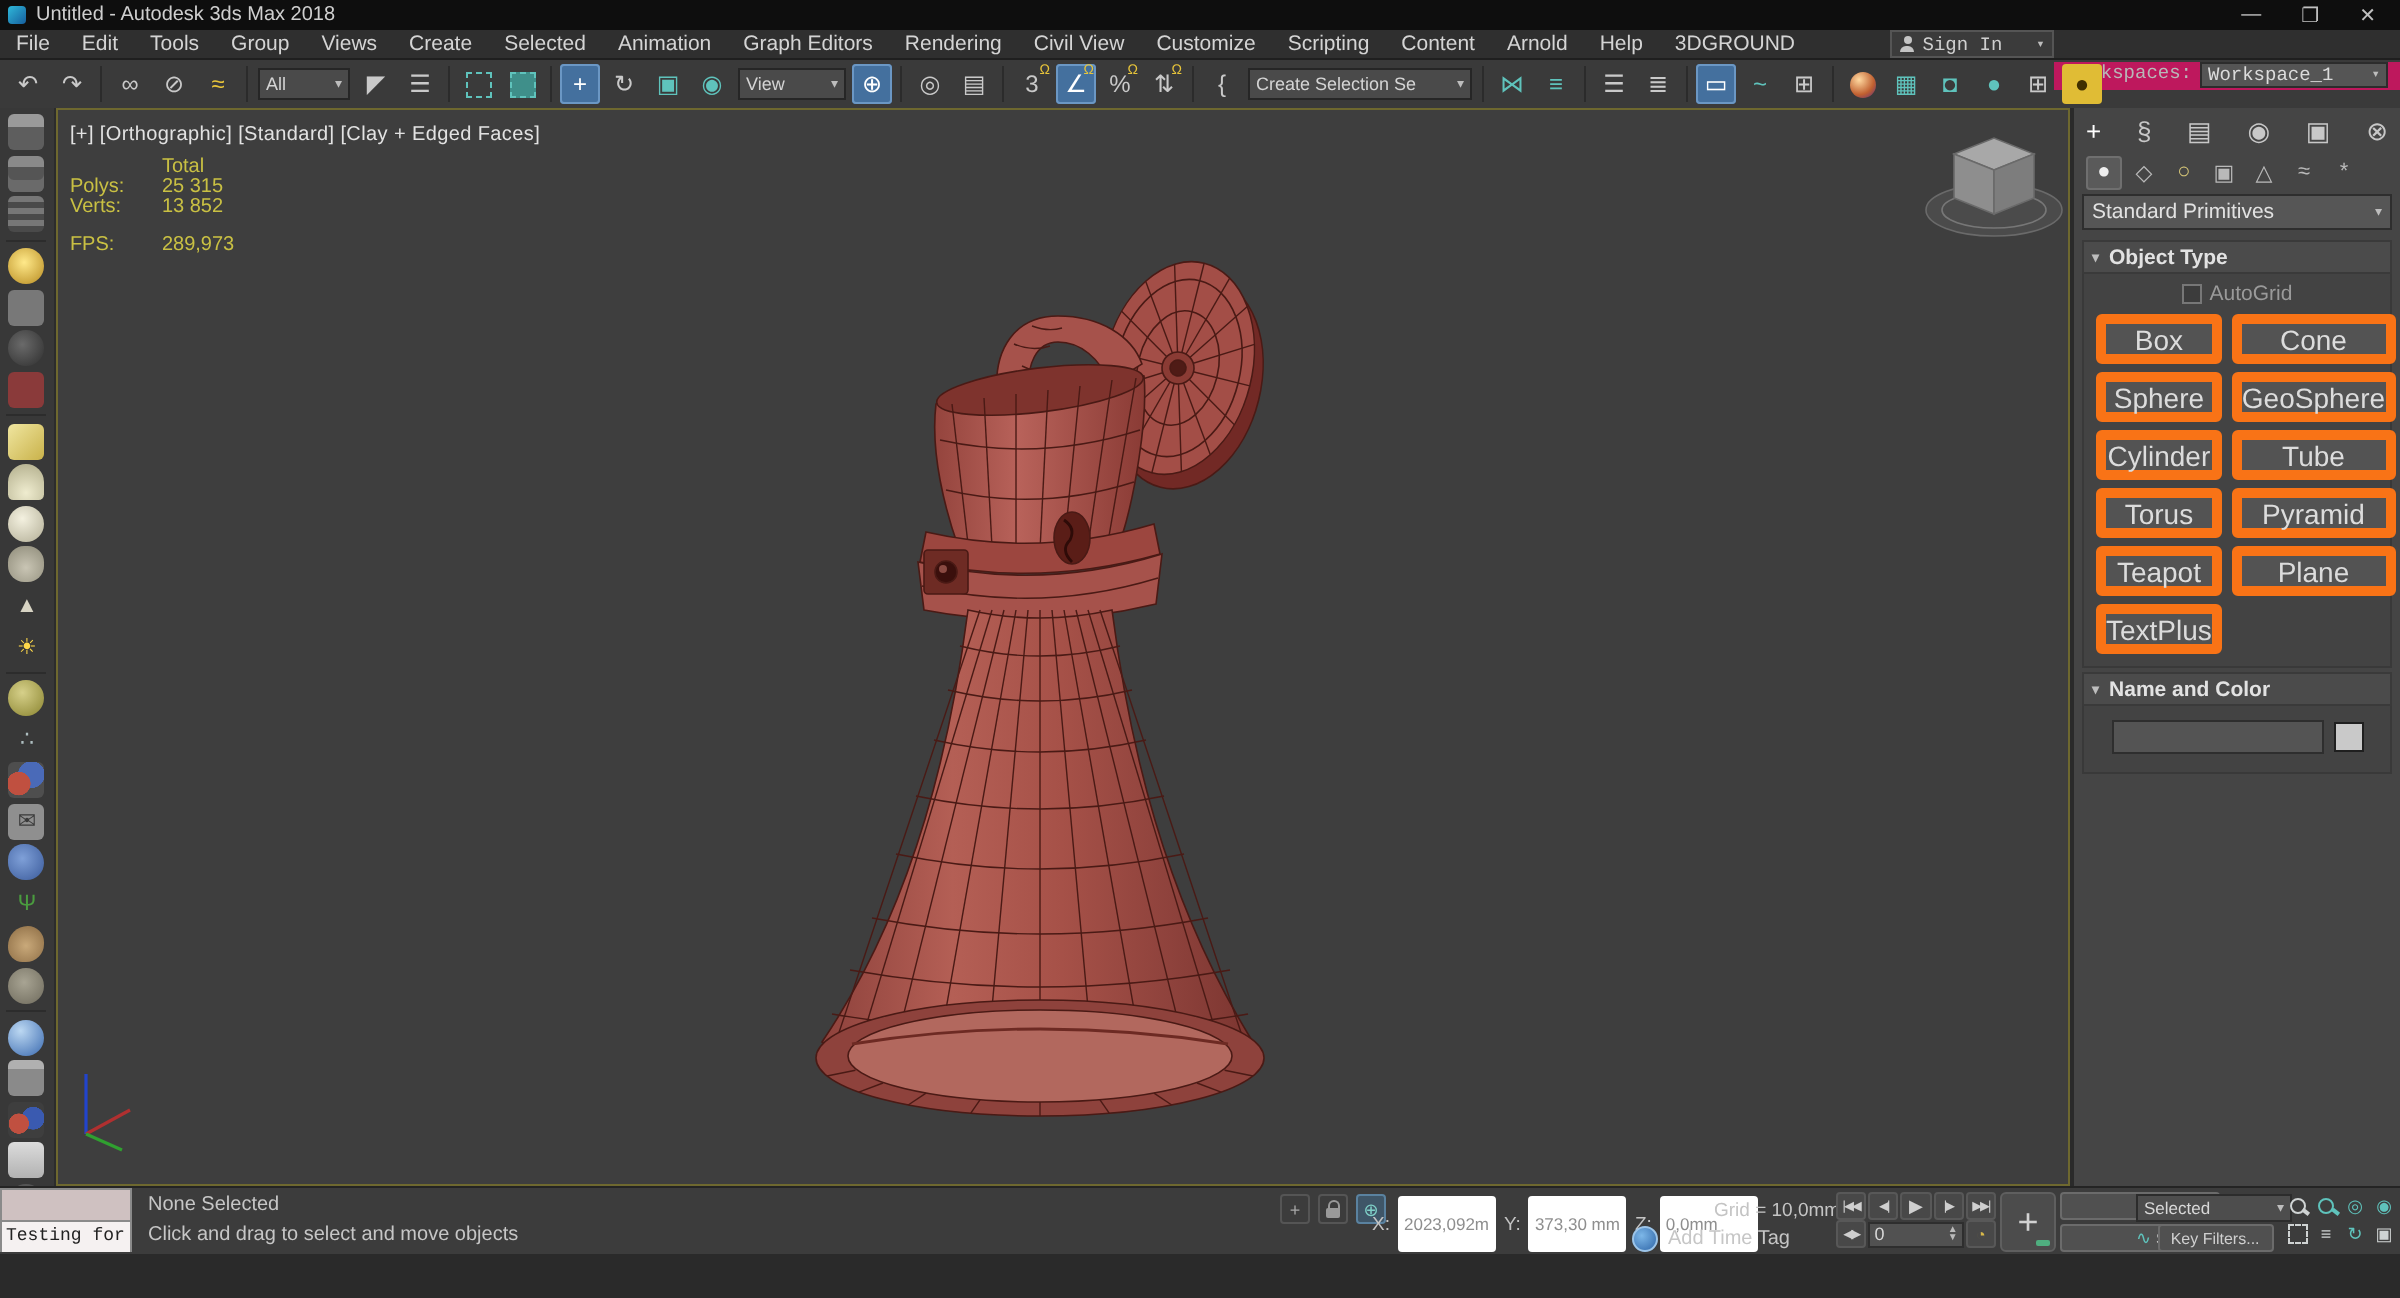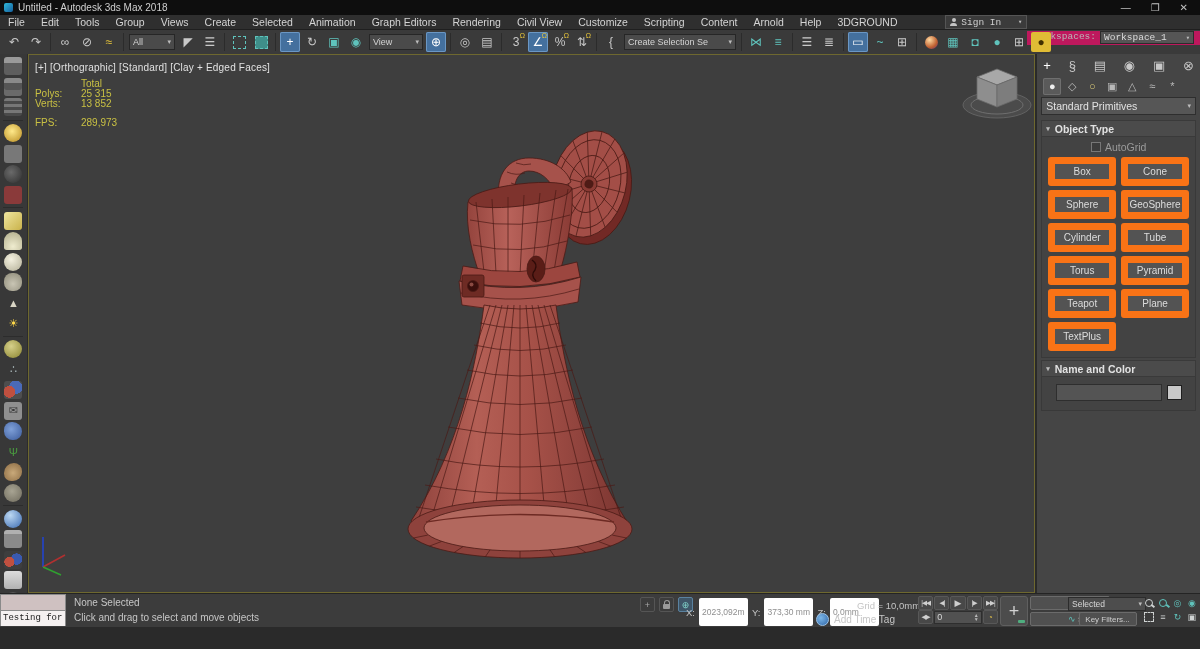--- a/index.html
+++ b/index.html
@@ -66,21 +66,21 @@
   .cp-sub{display:flex;align-items:center;height:20px;padding:0 6px;gap:2px;color:#b9b9b9;font-size:11px;}
   .cp-sub .cpi{width:18px;height:17px;display:flex;align-items:center;justify-content:center;border-radius:2px;}
   .cp-sub .cpi.active{background:#5a5a5a;box-shadow:inset 0 0 0 1px #6f6f6f;color:#eee;}
   .cp-drop{height:16px;background:#565656;border:1px solid #2e2e2e;margin:1px 4px 3px 4px;display:flex;align-items:center;justify-content:space-between;padding:0 4px;font-size:10.5px;color:#e2e2e2;}
   .rollout{margin:2px 4px 0 4px;}
   .rollhead{height:15px;background:#4b4b4b;border:1px solid #3a3a3a;display:flex;align-items:center;gap:5px;padding:0 4px;font-weight:bold;font-size:10.5px;color:#e2e2e2;}
   .rollbody{background:#434343;border:1px solid #393939;border-top:none;padding:4px 6px 6px 6px;}
   .autogrid{display:flex;align-items:center;justify-content:center;gap:4px;color:#9a9a9a;margin-bottom:4px;font-size:10.5px;}
   .cbox{width:8px;height:8px;border:1px solid #777;background:#3c3c3c;}
   .btngrid{display:grid;grid-template-columns:1fr 1fr;gap:4px 5px;}
-  .cpbtn{height:15px;background:#535353;border:7px solid #f97316;border-radius:3px;display:flex;align-items:center;justify-content:center;font-size:10px;color:#dcdcdc;}
+  .cpbtn{height:15px;background:#535353;border:5px solid #f97316;border-radius:3px;display:flex;align-items:center;justify-content:center;font-size:14px;color:#dcdcdc;}
   .ncrow{display:flex;align-items:center;gap:5px;justify-content:center;padding:3px 0;}
   .ncinput{width:100px;height:13px;background:#545454;border:1px solid #2e2e2e;}
   .ncswatch{width:13px;height:13px;background:#c9c9c9;border:1px solid #1f1f1f;}
 
   
   .statusbar{position:relative;height:33px;background:#3c3c3c;border-top:1px solid #242424;font-size:10px;color:#c6c6c6;}
   .listener{position:absolute;left:0;top:0;width:66px;height:32px;border:1px solid #8a8a8a;box-sizing:border-box;}
   .l1{height:15px;background:#cfc1c1;border-bottom:1px solid #8a8a8a;}
   .l2{height:15px;background:#f5f1f1;color:#222;font-family:"Liberation Mono",monospace;font-size:9px;line-height:15px;padding-left:2px;white-space:nowrap;overflow:hidden;}
   .st1{position:absolute;left:74px;top:3px;}

